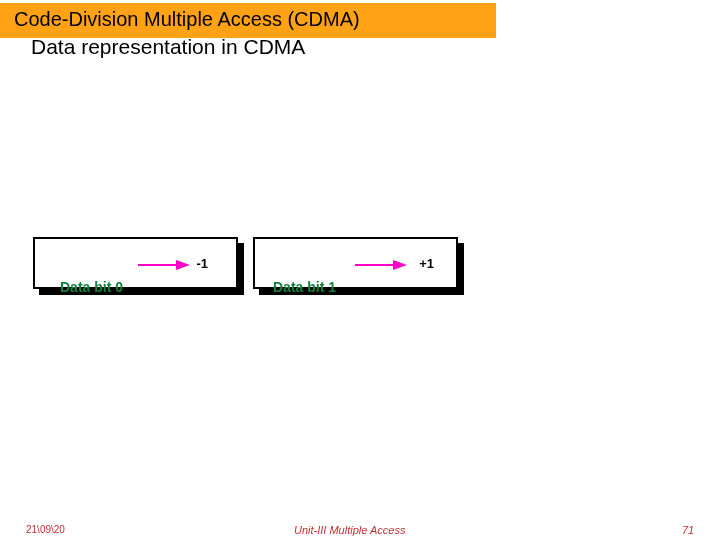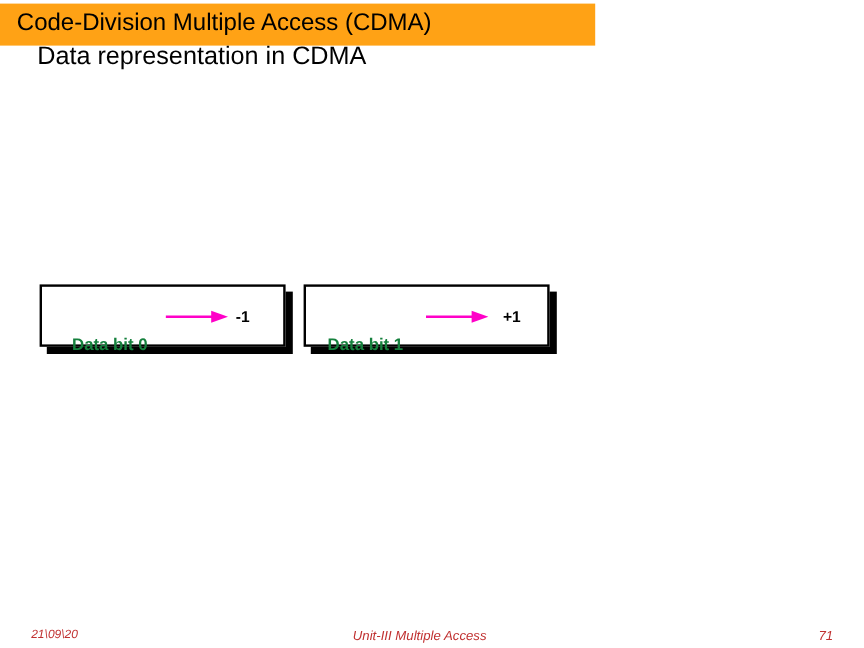--- a/index.html
+++ b/index.html
@@ -103,21 +103,20 @@
   .box-3 .arrow { left: 90px;  width: 52px; }
 
   
   .footer-date {
     position: absolute;
     left: 26px;
     top: 524px;
     font-size: 10px;
     color: #C03030;
     white-space: nowrap;
-    font-style: italic;
   }
   .footer-center {
     position: absolute;
     left: 294px;
     top: 524px;
     font-size: 11px;
     color: #C03030;
     white-space: nowrap;
     font-style: italic;
   }

